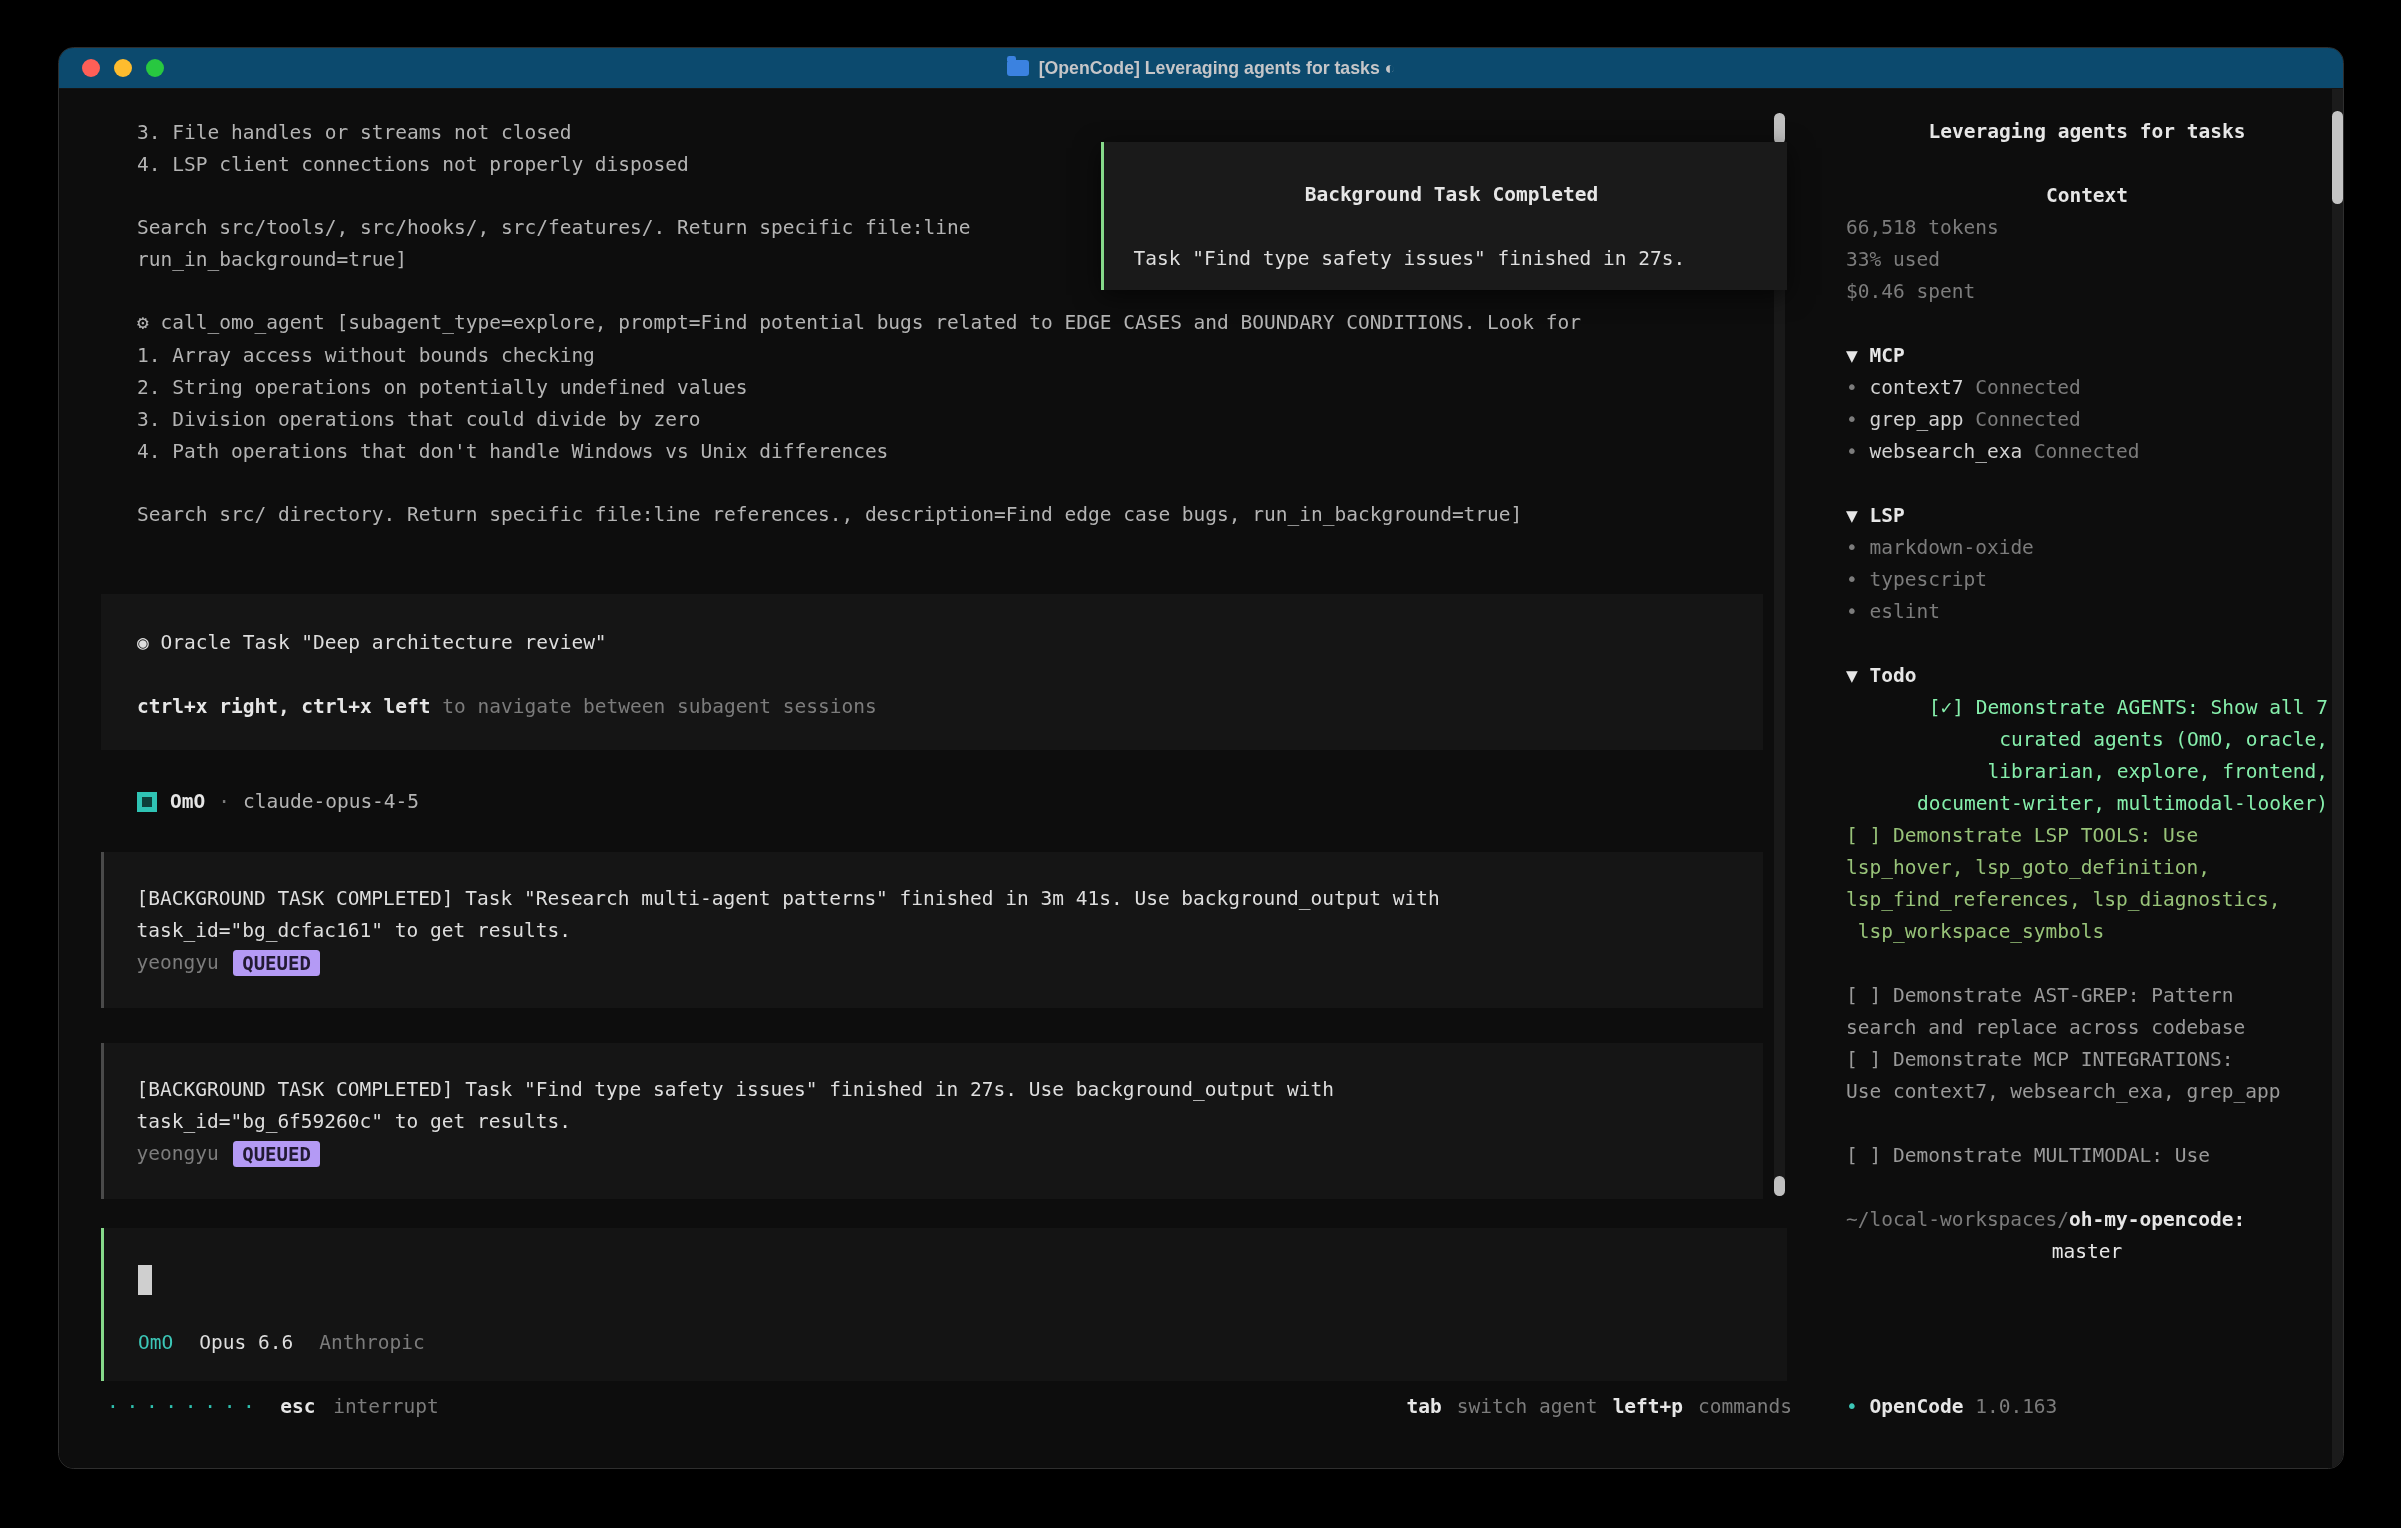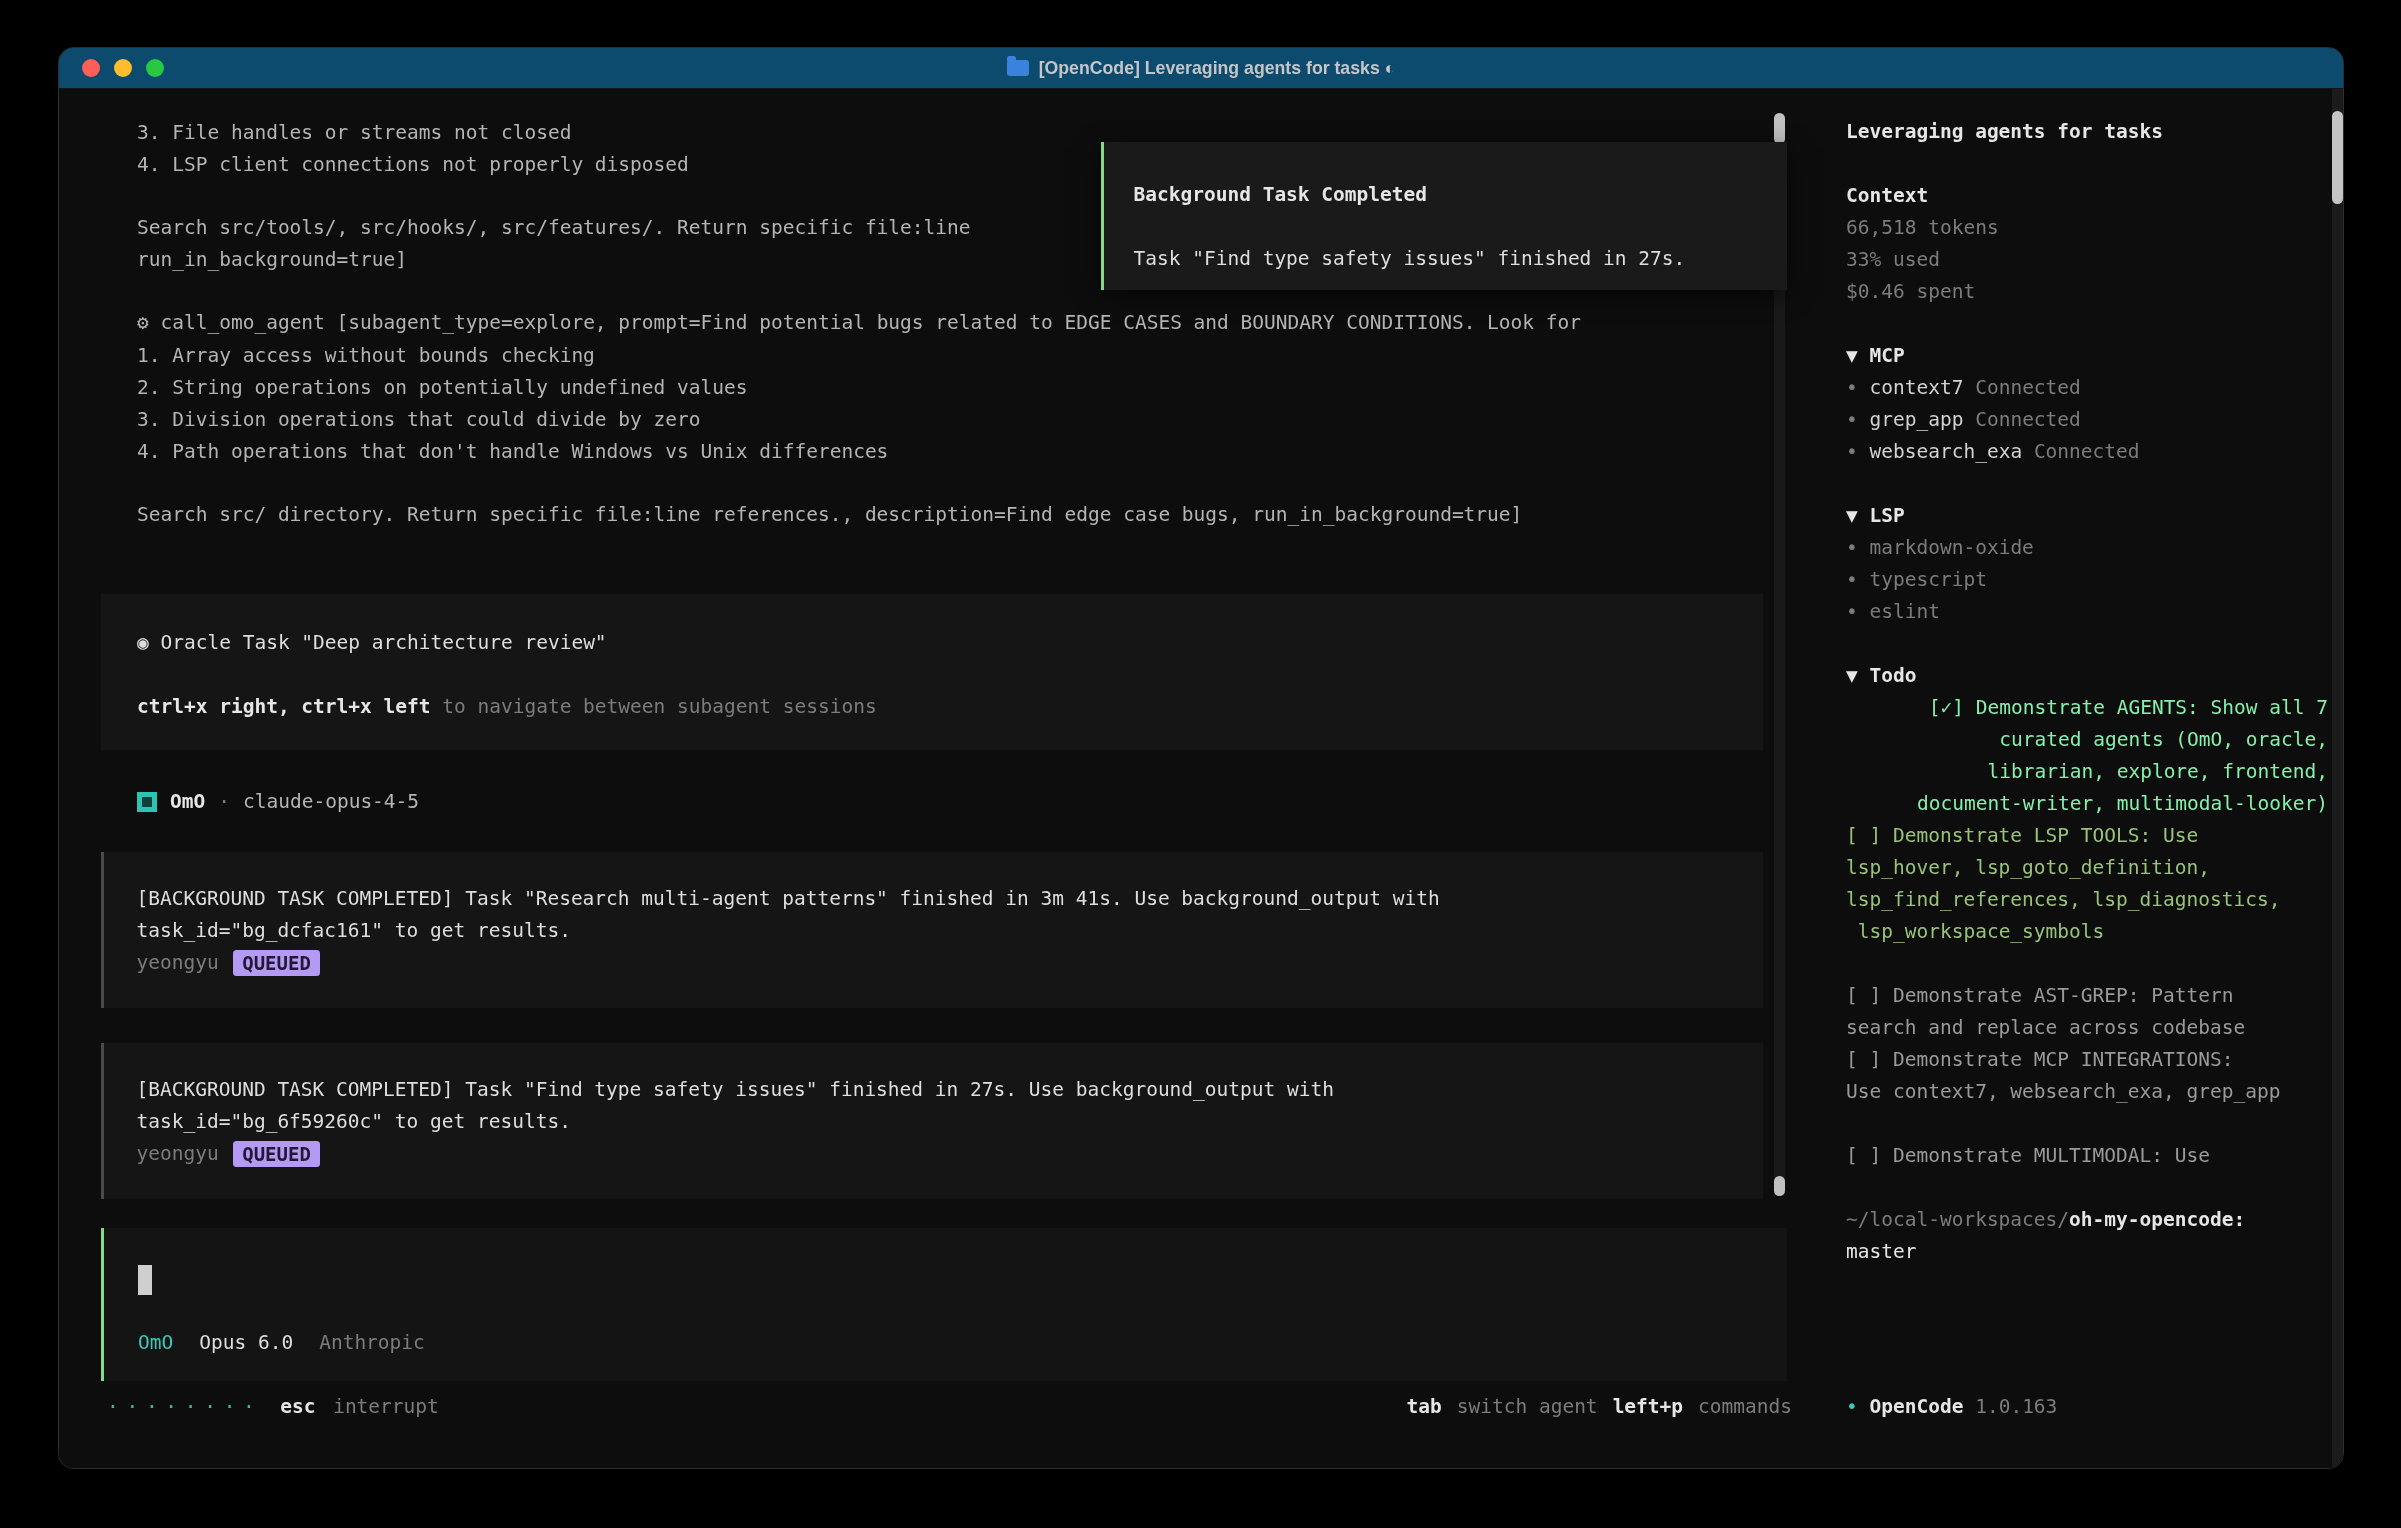--- a/index.html
+++ b/index.html
@@ -31,21 +31,21 @@
   .foldericon::before { content:""; position:absolute; left:0; top:-3.5px; width:9.5px; height:4.7px; background:#3b82e0; border-radius:2.4px 2.4px 0 0; }
   
   .content { position:relative; height:1379px; background:#0d0d0d; }
   .main { position:absolute; left:0; top:0; width:1764px; height:100%; }
   .sidebar { position:absolute; left:1787px; top:0; width:482px; padding-top:26.6px; }
   
   .line { font-size:19.5px; line-height:32px; white-space:pre; }
   .prewrap { white-space:pre-wrap; }
   .c-fg { color:#b4b4b4; }
   .c-dim { color:#7c7c7c; }
-  .c-bright { color:#e6e6e6; }
+  .c-bright { color:#e6e6e6;text-align:center; }
   .c-msg { color:#dedede; }
   .c-teal { color:#3cc7b7; }
   .b { font-weight:bold; }
   
   .abs { position:absolute; }
   .log-a { top:28px; left:78px; }
   .log-b { top:123px; left:78px; }
   .toolcall { top:218px; left:78px; width:1631px; }
   .buglist { top:251px; left:78px; }
   .searchline { top:410px; left:78px; width:1631px; }
@@ -171,21 +171,21 @@
         <div class="msg-meta">
           <span class="line c-dim">yeongyu</span>
           <span class="badge">QUEUED</span>
         </div>
       </div>
 
       <div class="abs inputbox">
         <div class="cursor"></div>
         <div class="input-meta">
           <span class="line c-teal">OmO</span>
-          <span class="line c-msg">Opus 6.0</span>
+          <span class="line c-msg">Opus 6.6</span>
           <span class="line c-dim">Anthropic</span>
         </div>
       </div>
 
       <div class="statusbar">
         <div class="status-left">
           <span class="spinner">········</span>
           <span class="line c-bright b">esc</span>
           <span class="line c-dim">interrupt</span>
         </div>

